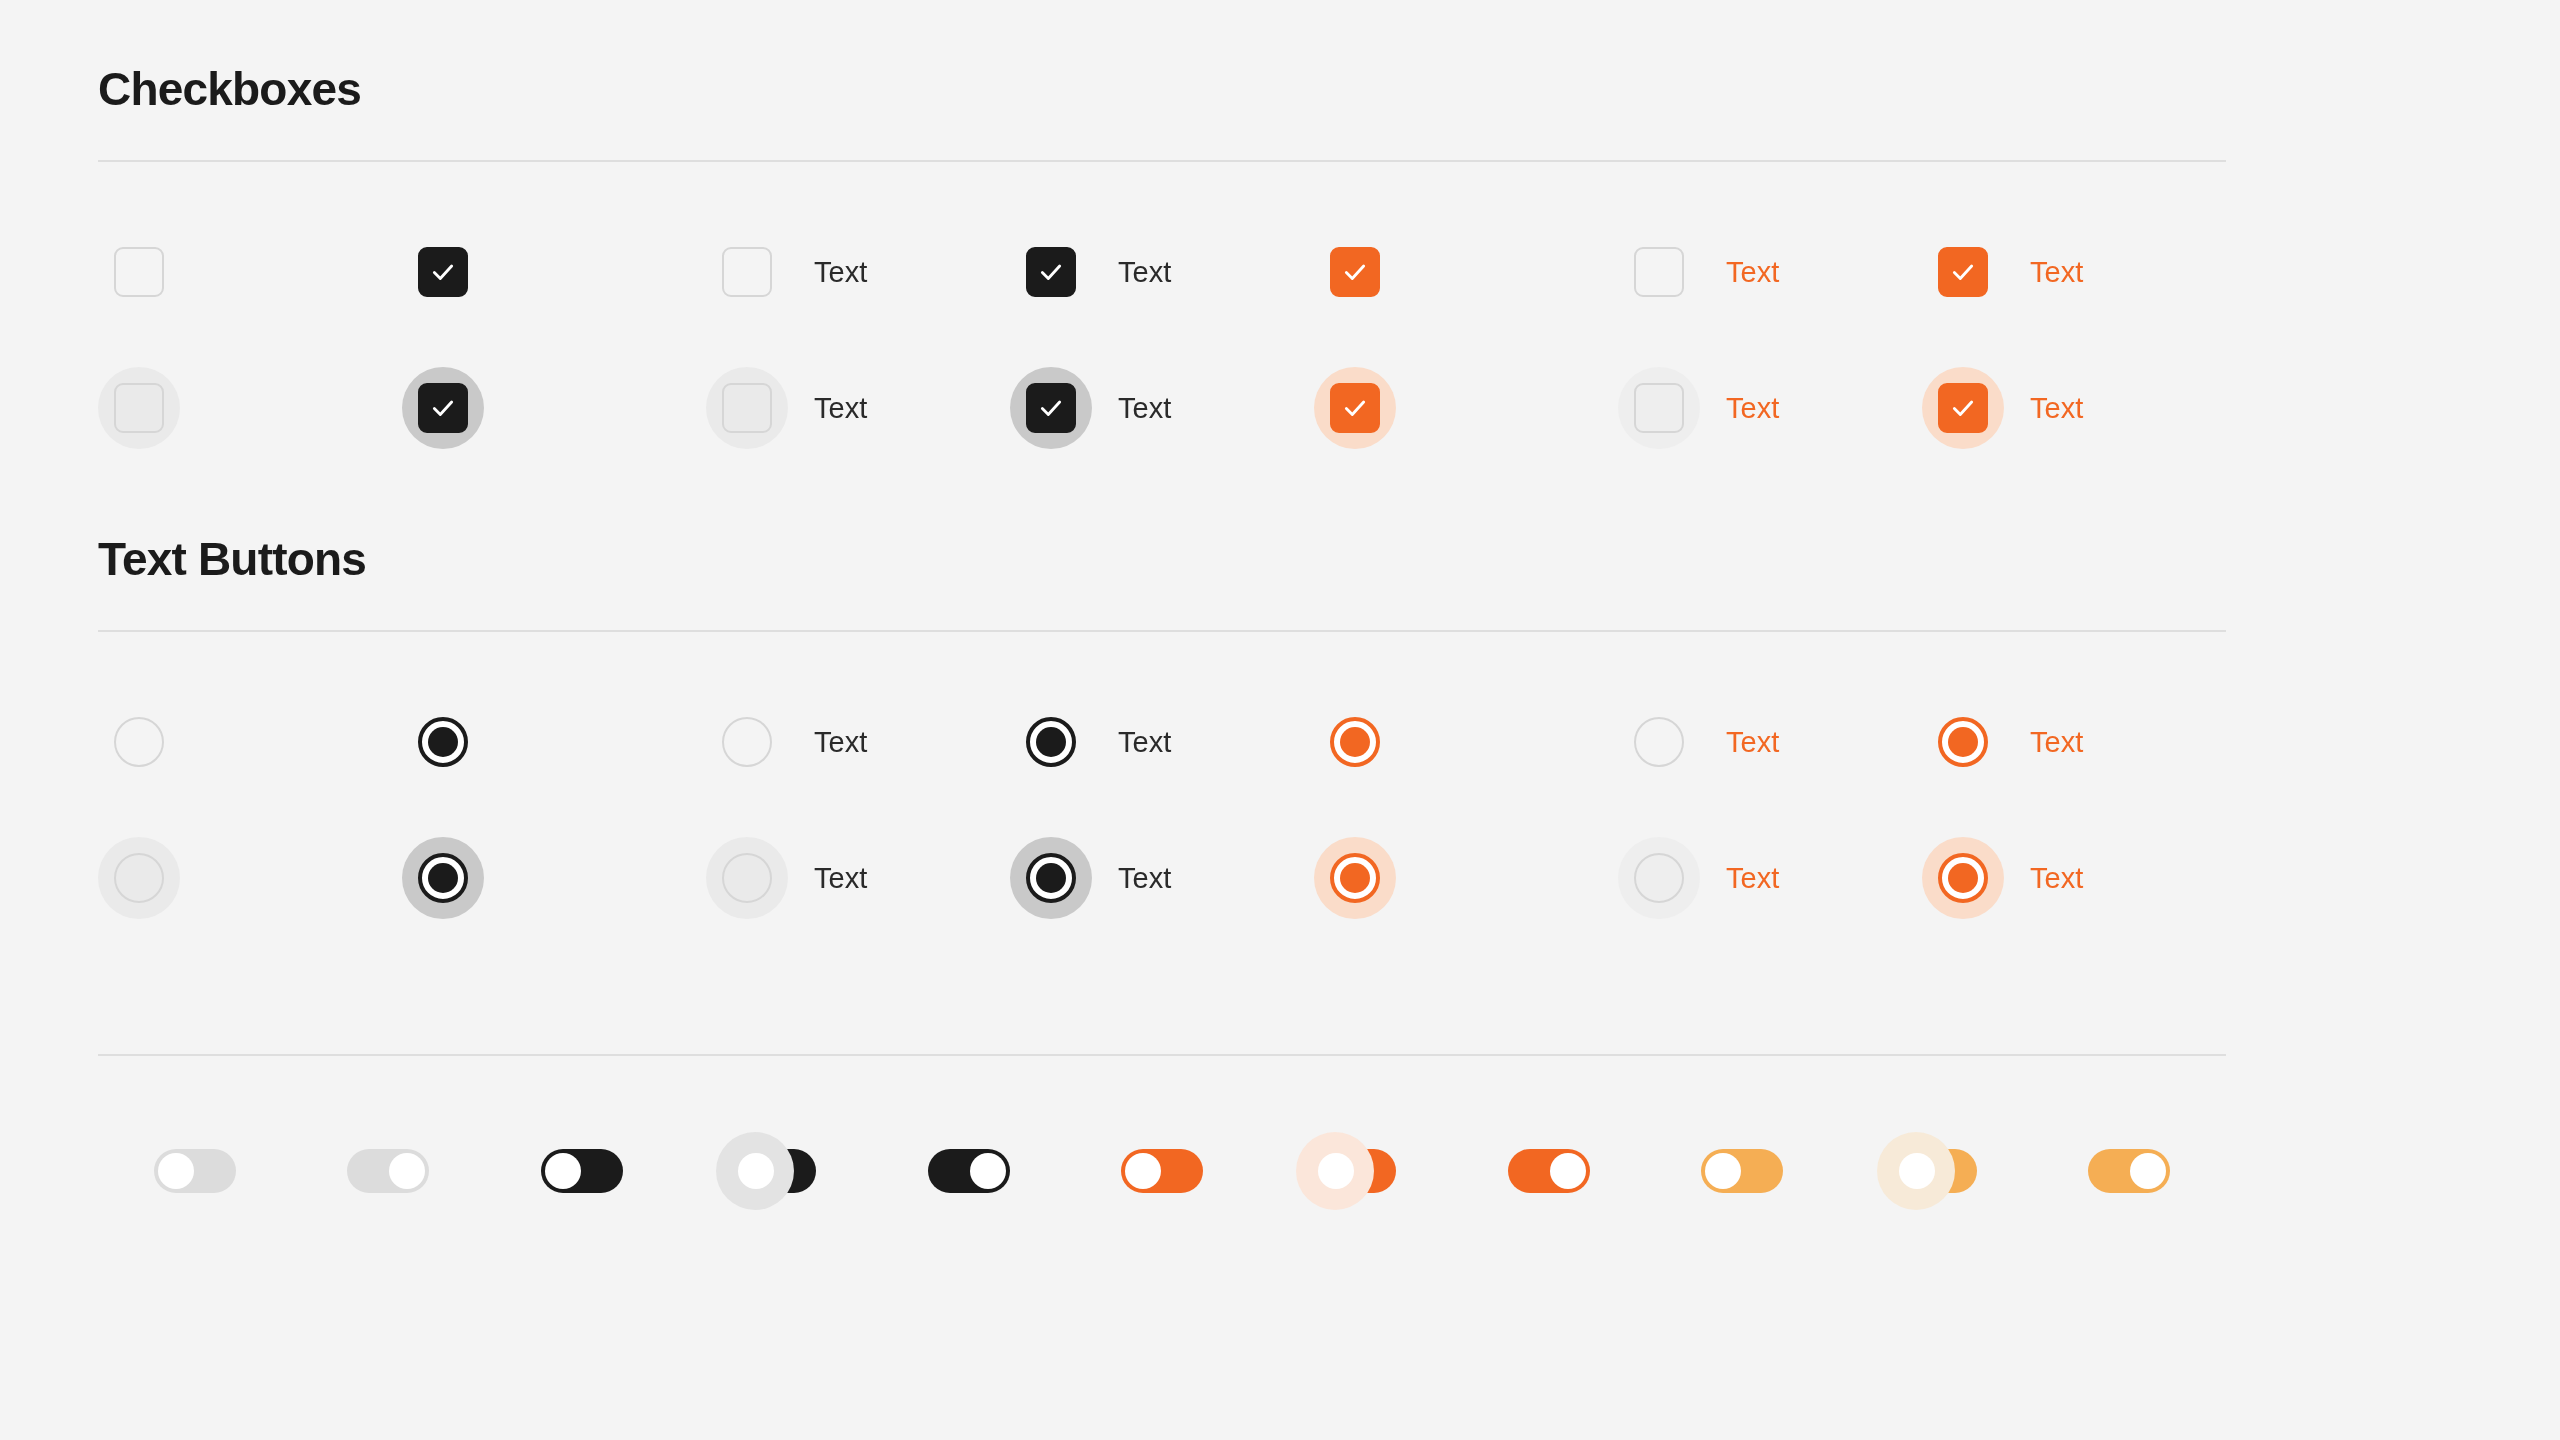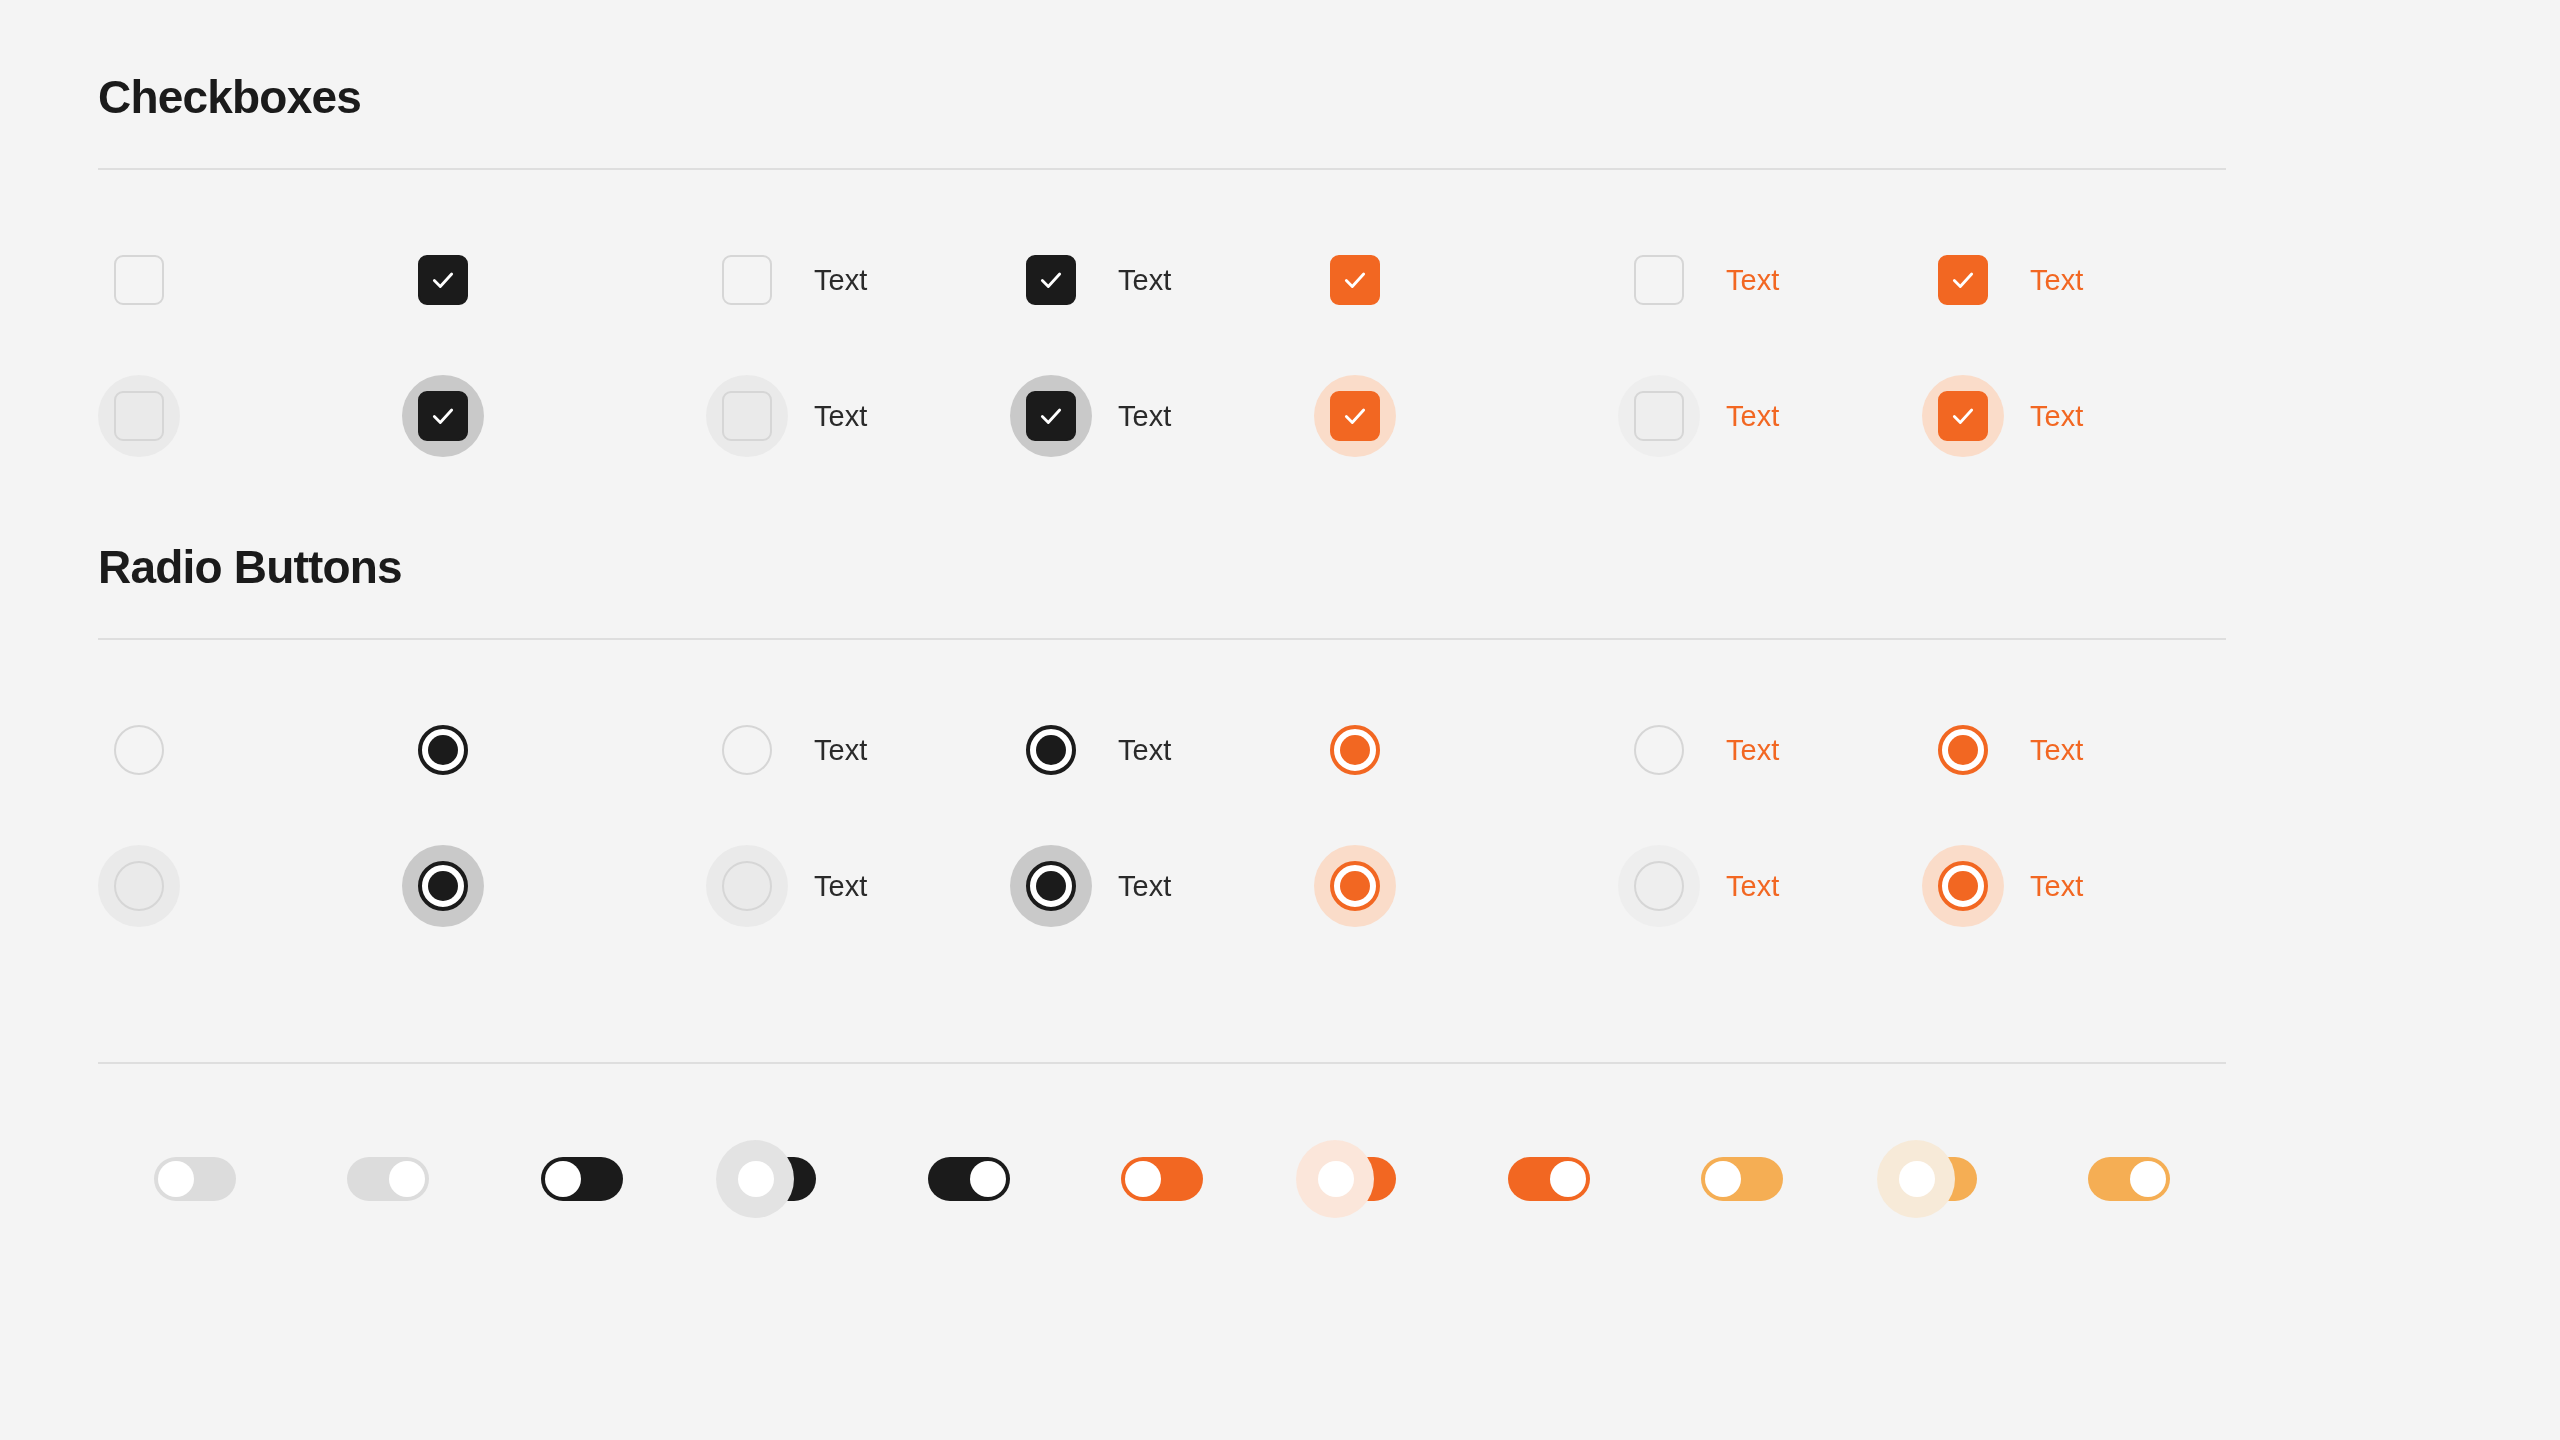--- a/index.html
+++ b/index.html
@@ -9,21 +9,21 @@
     height: 1440px;
     background: #f4f4f4;
     font-family: "Liberation Sans", sans-serif;
     overflow: hidden;
   }
 
   .page {
     width: 2324px;
     height: 1440px;
     background: #f4f4f4;
-    padding: 16px 98px;
+    padding: 8px 98px;
     position: relative;
   }
 
   
   .section { position: relative; }
 
   .section-title {
     font-size: 46px;
     font-weight: 700;
     color: #1b1b1b;
@@ -317,21 +317,21 @@
               </span>
             </span>
             <span class="ctrl-label orange">Text</span>
           </div>
         </div>
         <div style="height: 78px;"></div>
       </div>
   </div>
 
   <div class="section">
-    <div class="section-title">Radio Buttons</div>
+    <div class="section-title">Text Buttons</div>
     <div class="title-gap"></div>
     <div class="section-divider"></div>
     <div class="rows-gap"></div>
     <div id="radio-rows">
         <div class="control-row row-height">
           <div class="cell">
             <span class="halo none">
               <span class="radio off"></span>
             </span>
           </div>

